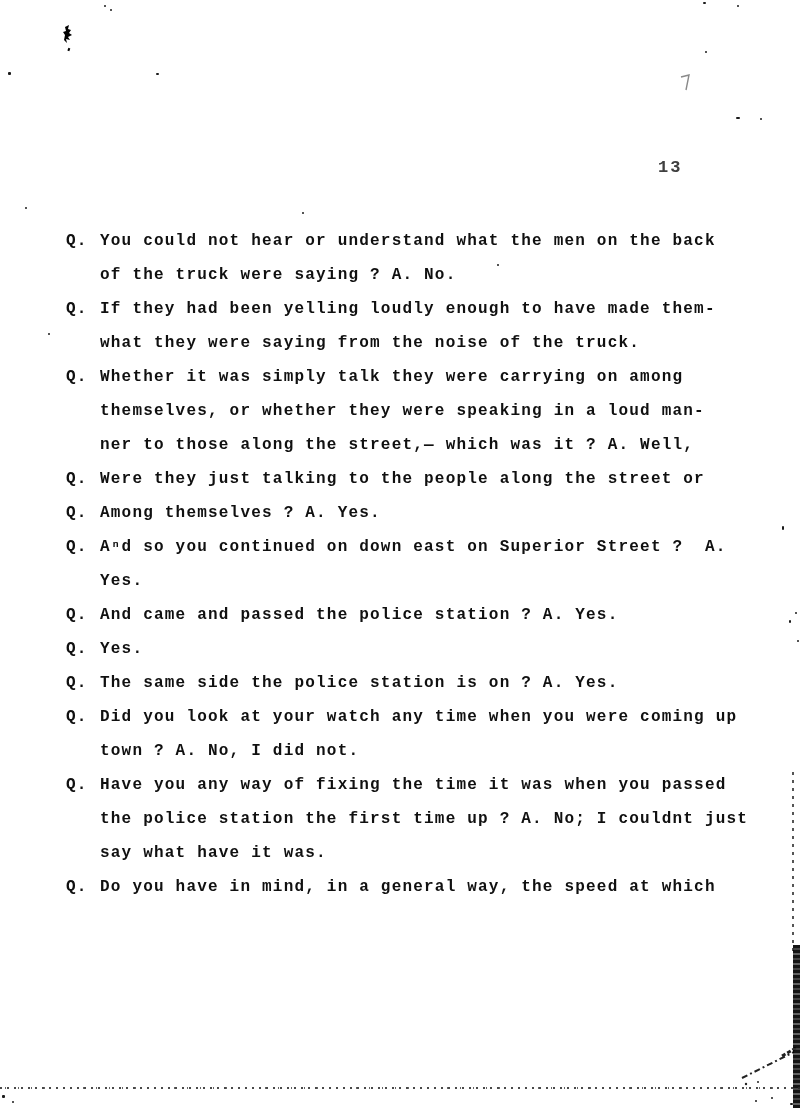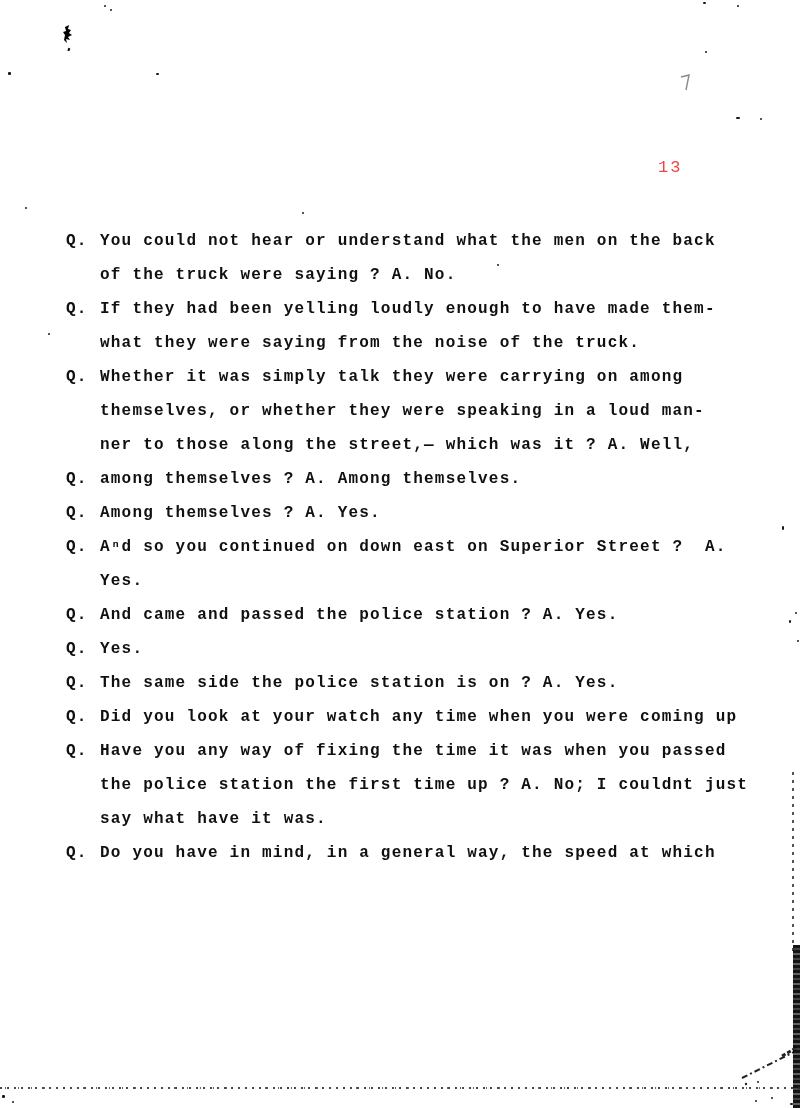--- a/index.html
+++ b/index.html
@@ -5,21 +5,21 @@
   html,body{margin:0;padding:0;}
   body{
     width:800px;height:1108px;
     background:#ffffff;
     font-family:"Liberation Mono","DejaVu Sans Mono",monospace;
     position:relative;overflow:hidden;
   }
   .page{position:absolute;inset:0;background:#fff;}
   .page-number{
     position:absolute;left:658px;top:158px;
-    font-size:17px;font-weight:400;color:#ef4444;letter-spacing:2px;
+    font-size:17px;font-weight:700;color:#404040;letter-spacing:2px;
   }
   .transcript{
     position:absolute;left:66px;top:224px;width:712px;
     font-size:16px;font-weight:700;color:#101010;
     letter-spacing:1.2px;
   }
   .qa{display:grid;grid-template-columns:34px 1fr;align-items:start;}
   .marker{line-height:34px;white-space:pre;}
   .lines{min-width:0;}
   .line{line-height:34px;white-space:pre;}
@@ -70,21 +70,21 @@
         <span class="marker">Q.</span>
         <div class="lines">
           <div class="line">Whether it was simply talk they were carrying on among</div>
           <div class="line">themselves, or whether they were speaking in a loud man-</div>
           <div class="line">ner to those along the street,— which was it ? A. Well,</div>
         </div>
       </div>
       <div class="qa">
         <span class="marker">Q.</span>
         <div class="lines">
-          <div class="line">among themselves ? A. Among themselves.</div>
+          <div class="line">Were they just talking to the people along the street or</div>
         </div>
       </div>
       <div class="qa">
         <span class="marker">Q.</span>
         <div class="lines">
           <div class="line">Among themselves ? A. Yes.</div>
         </div>
       </div>
       <div class="qa">
         <span class="marker">Q.</span>
@@ -108,20 +108,21 @@
       <div class="qa">
         <span class="marker">Q.</span>
         <div class="lines">
           <div class="line">The same side the police station is on ? A. Yes.</div>
         </div>
       </div>
       <div class="qa">
         <span class="marker">Q.</span>
         <div class="lines">
           <div class="line">Did you look at your watch any time when you were coming up</div>
+          <div class="line">town ? A. No, I did not.</div>
         </div>
       </div>
       <div class="qa">
         <span class="marker">Q.</span>
         <div class="lines">
           <div class="line">Have you any way of fixing the time it was when you passed</div>
           <div class="line">the police station the first time up ? A. No; I couldnt just</div>
           <div class="line">say what have it was.</div>
         </div>
       </div>

